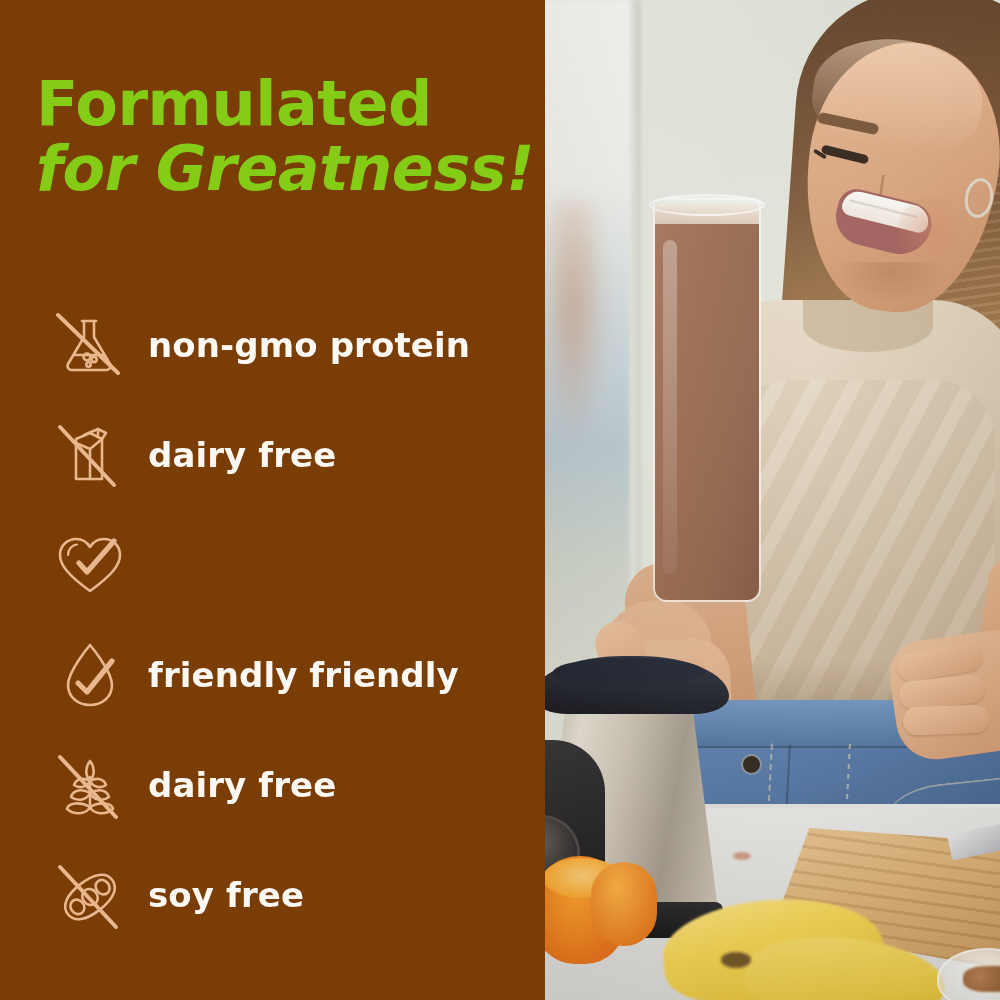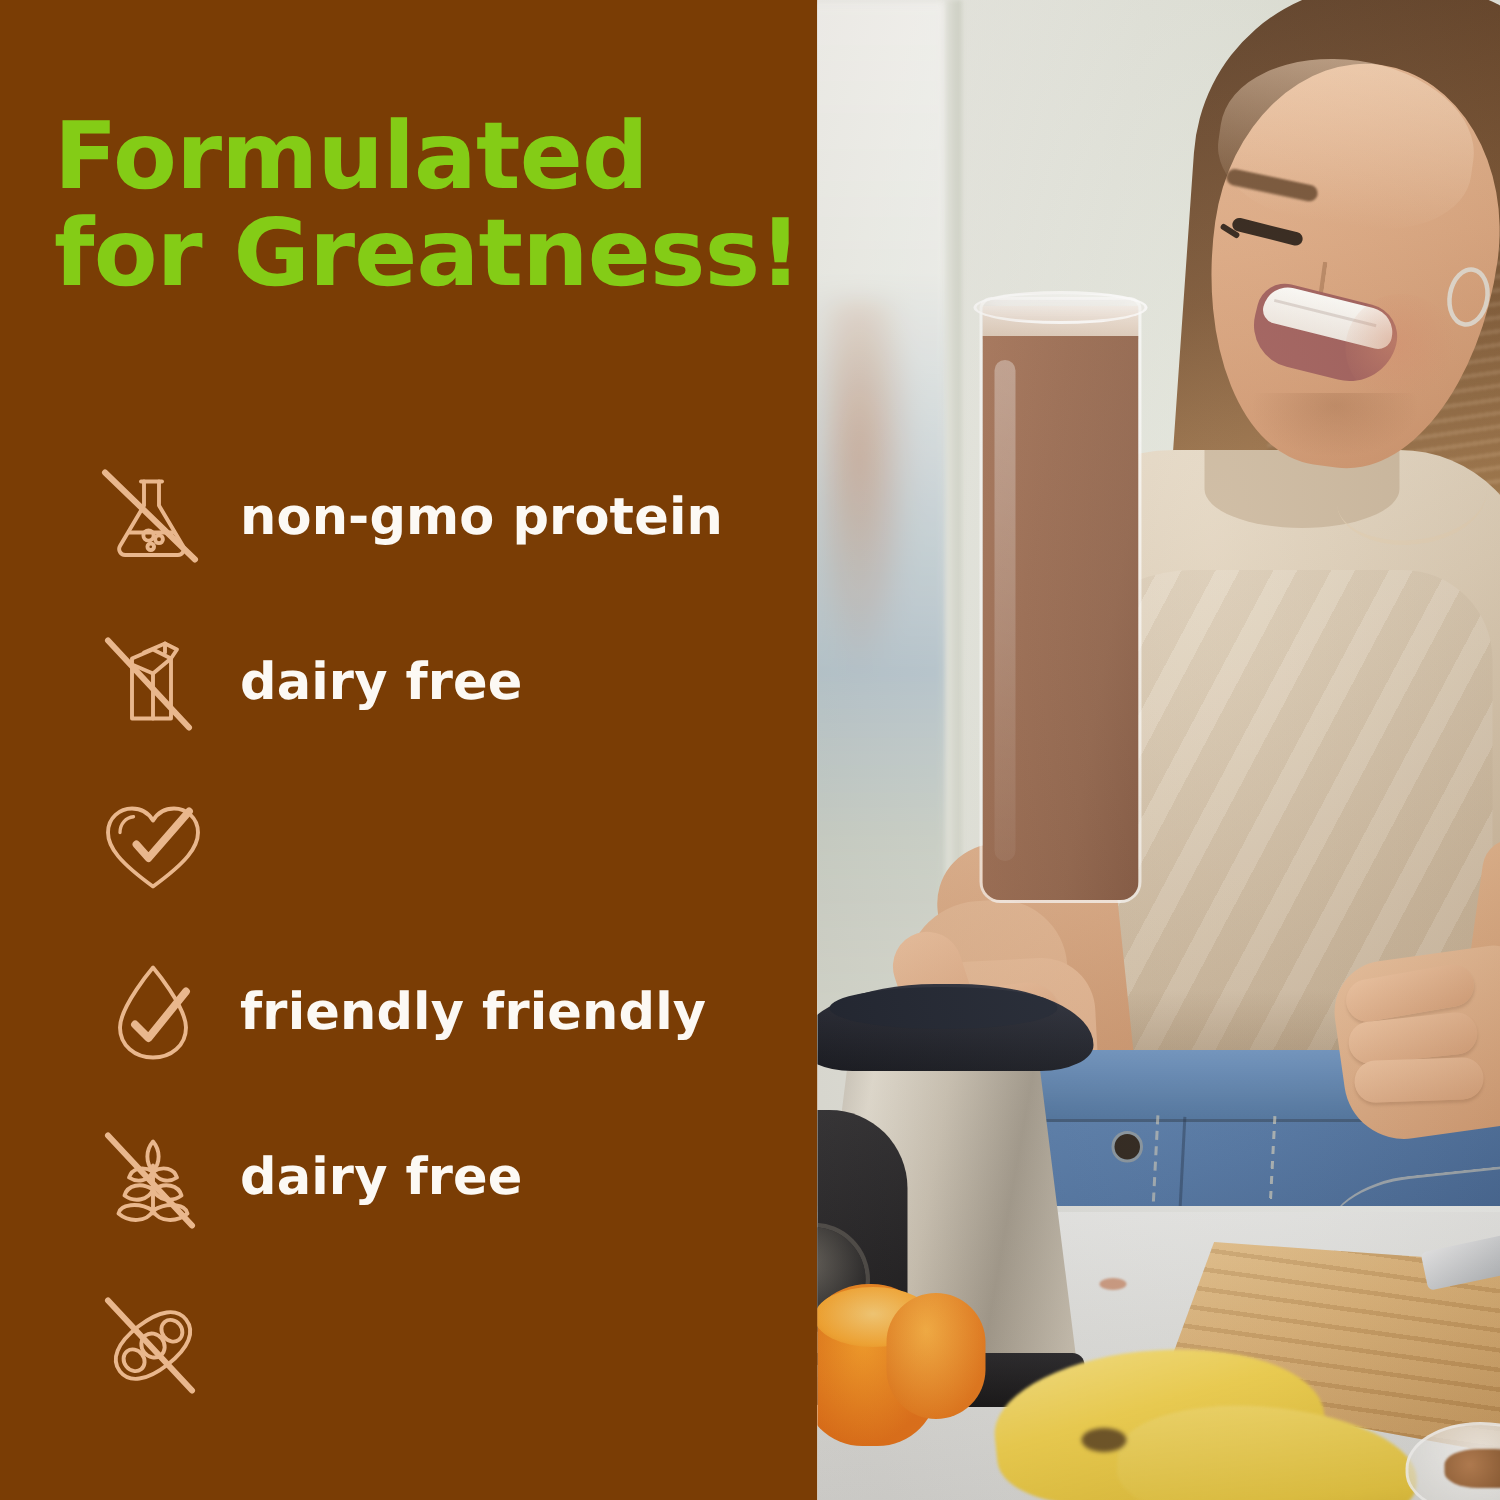--- a/index.html
+++ b/index.html
@@ -37,25 +37,25 @@
     top: 72px;
     width: 500px;
     color: #84cc16;
     font-size: 62px;
     line-height: 1.02;
     font-weight: 700;
     letter-spacing: -0.5px;
     font-family: "DejaVu Sans", sans-serif;
   }
   .headline .ln { display: block; white-space: nowrap; }
-  .headline .ln2 { margin-top: 2px; }
+  .headline .ln2 { margin-top: 2px; font-style: italic; }
 
   .feature-list {
     position: absolute;
-    left: 16px;
+    left: 4px;
     top: 290px;
     width: 545px;
     margin: 0;
     padding: 0;
     list-style: none;
   }
   .feature-item {
     position: relative;
     height: 110px;
     display: flex;
@@ -542,20 +542,21 @@
             <g transform="rotate(-38 38 40)">
               <path d="M10 40 C 10 30, 20 24, 38 24 C 56 24, 66 30, 66 40
                        C 66 50, 56 56, 38 56 C 20 56, 10 50, 10 40 Z"></path>
               <ellipse cx="22" cy="40" rx="6.6" ry="7.6"></ellipse>
               <ellipse cx="38" cy="40" rx="7.4" ry="8.4"></ellipse>
               <ellipse cx="54" cy="40" rx="6.6" ry="7.6"></ellipse>
             </g>
             <path d="M8 10 L64 70" stroke-width="4"></path>
           </svg>
         </span>
+        <span class="feature-label">soy free</span>
       </li>
 
     </ul>
   </div>
 
   <div class="photo-panel">
     <div class="scene">
 
       <div class="wall"></div>
       <div class="window-left"></div>

